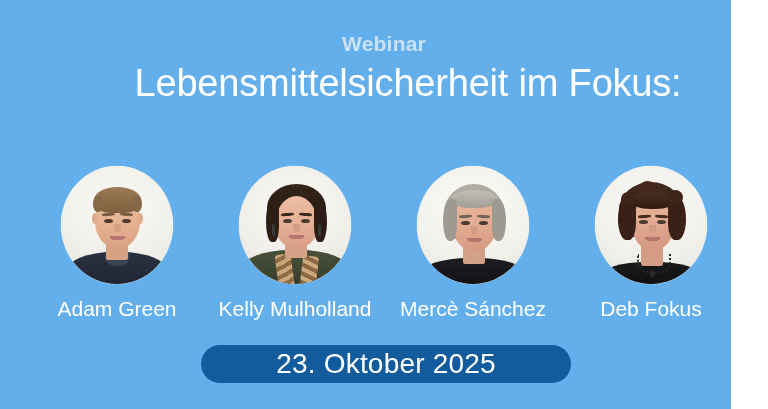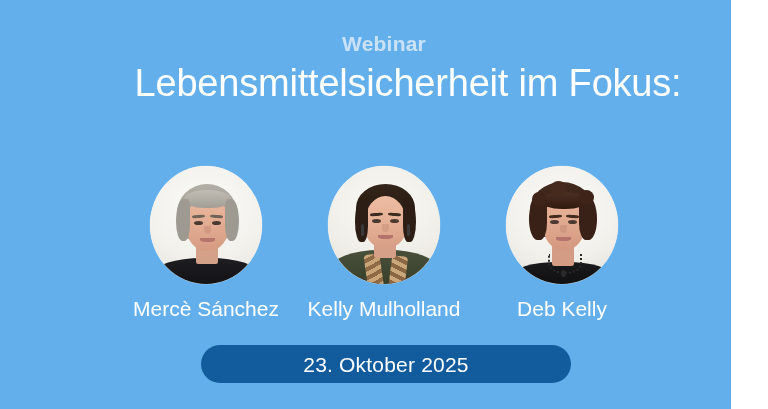--- a/index.html
+++ b/index.html
@@ -99,21 +99,21 @@
     top: 345px;
     width: 370px;
     height: 38px;
     border-radius: 19px;
     background: #125C9E;
     display: flex;
     align-items: center;
     justify-content: center;
   }
   .date-pill .date-text {
-    font-size: 21px;
+    font-size: 28px;
     font-weight: 400;
     color: #ffffff;
     letter-spacing: 0.2px;
     line-height: 1;
   }
 
   
   .logo {
     position: absolute;
     left: 618px;
@@ -179,61 +179,63 @@
 
 <div id="banner">
 
   <div class="header">
     <div class="eyebrow">Webinar</div>
     <div class="title-main">Lebensmittelsicherheit im Fokus:</div>
   </div>
 
   <div class="speakers">
 
-
     <div class="speaker">
       <div class="avatar">
         <div class="photo">
           <div class="bg-sweep" style="background:
-               radial-gradient(ellipse 80% 70% at 50% 35%, #FBFBF8 0%, #F2F1EC 60%, #E5E4DE 100%);"></div>
-
-          <div class="torso" style="left:4px; top:92px; width:104px; height:34px;
-               background:linear-gradient(180deg,#1E1E22 0%,#0F0F12 100%);"></div>
-
-          <div class="neck" style="left:46px; top:76px; width:22px; height:22px;
-               background:#D2A188;"></div>
-
-          <div class="hair" style="left:27px; top:18px; width:60px; height:58px;
+               radial-gradient(ellipse 80% 70% at 50% 35%, #FBFAF7 0%, #F1EFE9 60%, #E4E2DB 100%);"></div>
+
+          <div class="torso" style="left:6px; top:86px; width:100px; height:40px;
+               background:linear-gradient(180deg,#2A3140 0%,#1C2230 100%);"></div>
+
+          <div style="position:absolute; left:44px; top:86px; width:24px; height:14px;
+               background:#3A4354; border-radius:0 0 50% 50%; transform:rotate(2deg);"></div>
+
+          <div class="neck" style="left:45px; top:74px; width:22px; height:20px;
+               background:#D7A183;"></div>
+
+          <div class="head" style="left:34px; top:24px; width:45px; height:58px;
+               background:linear-gradient(175deg,#EFC1A3 0%,#E6B392 55%,#D9A183 100%);"></div>
+
+          <div style="position:absolute; left:31px; top:47px; width:6px; height:11px;
+               border-radius:50%; background:#DFAC8C;"></div>
+          <div style="position:absolute; left:76px; top:47px; width:6px; height:11px;
+               border-radius:50%; background:#DFAC8C;"></div>
+
+          <div class="hair" style="left:33px; top:21px; width:47px; height:26px;
                border-radius:50% 50% 38% 38%;
-               background:linear-gradient(180deg,#B3AFA6 0%,#8E8A81 100%);"></div>
-
-          <div class="head" style="left:36px; top:30px; width:43px; height:55px;
-               background:linear-gradient(175deg,#EBB89E 0%,#E1AB91 55%,#D49A81 100%);"></div>
-
-          <div class="hair" style="left:34px; top:24px; width:47px; height:18px;
-               border-radius:50% 50% 44% 44%;
-               background:linear-gradient(180deg,#C2BEB5 0%,#A29E95 100%);"></div>
-
-          <div class="hair" style="left:26px; top:33px; width:14px; height:42px;
-               border-radius:58% 22% 42% 50%; background:#9E9A91;"></div>
-          <div class="hair" style="left:75px; top:33px; width:14px; height:42px;
-               border-radius:22% 58% 50% 42%; background:#9E9A91;"></div>
-
-          <div class="brow" style="left:42px; top:49px; background:#6F6458; transform:rotate(-4deg);"></div>
-          <div class="brow" style="left:60px; top:49px; background:#6F6458; transform:rotate(4deg);"></div>
-
-          <div class="eye" style="left:44px; top:55px;"></div>
-          <div class="eye" style="left:62px; top:55px;"></div>
-
-          <div class="nose" style="left:54px; top:60px;"></div>
-
-          <div class="mouth" style="left:50px; top:72px;"></div>
+               background:linear-gradient(180deg,#9B7A55 0%,#7E6140 100%);"></div>
+          <div class="hair" style="left:32px; top:30px; width:9px; height:16px;
+               border-radius:50% 10% 40% 50%; background:#866949;"></div>
+          <div class="hair" style="left:72px; top:30px; width:9px; height:16px;
+               border-radius:10% 50% 50% 40%; background:#866949;"></div>
+
+          <div class="brow" style="left:41px; top:47px; background:#7A5E44; transform:rotate(-4deg);"></div>
+          <div class="brow" style="left:59px; top:47px; background:#7A5E44; transform:rotate(4deg);"></div>
+
+          <div class="eye" style="left:43px; top:53px;"></div>
+          <div class="eye" style="left:61px; top:53px;"></div>
+
+          <div class="nose" style="left:53px; top:58px;"></div>
+
+          <div class="mouth" style="left:49px; top:70px;"></div>
         </div>
       </div>
-      <div class="speaker-name">Mercè Sánchez</div>
+      <div class="speaker-name">Adam Green</div>
     </div>
 
     <div class="speaker">
       <div class="avatar">
         <div class="photo">
           <div class="bg-sweep" style="background:
                radial-gradient(ellipse 80% 70% at 50% 35%, #FAF9F6 0%, #F0EEE8 60%, #E2E0D8 100%);"></div>
 
           <div class="torso" style="left:2px; top:84px; width:108px; height:42px;
                background:linear-gradient(180deg,#49503A 0%,#343A27 100%);"></div>
@@ -279,20 +281,62 @@
           <div class="mouth" style="left:50px; top:69px;"></div>
         </div>
       </div>
       <div class="speaker-name">Kelly Mulholland</div>
     </div>
 
     <div class="speaker">
       <div class="avatar">
         <div class="photo">
           <div class="bg-sweep" style="background:
+               radial-gradient(ellipse 80% 70% at 50% 35%, #FBFBF8 0%, #F2F1EC 60%, #E5E4DE 100%);"></div>
+
+          <div class="torso" style="left:4px; top:92px; width:104px; height:34px;
+               background:linear-gradient(180deg,#1E1E22 0%,#0F0F12 100%);"></div>
+
+          <div class="neck" style="left:46px; top:76px; width:22px; height:22px;
+               background:#D2A188;"></div>
+
+          <div class="hair" style="left:27px; top:18px; width:60px; height:58px;
+               border-radius:50% 50% 38% 38%;
+               background:linear-gradient(180deg,#B3AFA6 0%,#8E8A81 100%);"></div>
+
+          <div class="head" style="left:36px; top:30px; width:43px; height:55px;
+               background:linear-gradient(175deg,#EBB89E 0%,#E1AB91 55%,#D49A81 100%);"></div>
+
+          <div class="hair" style="left:34px; top:24px; width:47px; height:18px;
+               border-radius:50% 50% 44% 44%;
+               background:linear-gradient(180deg,#C2BEB5 0%,#A29E95 100%);"></div>
+
+          <div class="hair" style="left:26px; top:33px; width:14px; height:42px;
+               border-radius:58% 22% 42% 50%; background:#9E9A91;"></div>
+          <div class="hair" style="left:75px; top:33px; width:14px; height:42px;
+               border-radius:22% 58% 50% 42%; background:#9E9A91;"></div>
+
+          <div class="brow" style="left:42px; top:49px; background:#6F6458; transform:rotate(-4deg);"></div>
+          <div class="brow" style="left:60px; top:49px; background:#6F6458; transform:rotate(4deg);"></div>
+
+          <div class="eye" style="left:44px; top:55px;"></div>
+          <div class="eye" style="left:62px; top:55px;"></div>
+
+          <div class="nose" style="left:54px; top:60px;"></div>
+
+          <div class="mouth" style="left:50px; top:72px;"></div>
+        </div>
+      </div>
+      <div class="speaker-name">Mercè Sánchez</div>
+    </div>
+
+    <div class="speaker">
+      <div class="avatar">
+        <div class="photo">
+          <div class="bg-sweep" style="background:
                radial-gradient(ellipse 80% 70% at 50% 35%, #FBFAF8 0%, #F2F0EB 60%, #E4E2DC 100%);"></div>
 
           <div class="torso" style="left:6px; top:96px; width:100px; height:30px;
                background:linear-gradient(180deg,#1A1A1C 0%,#0C0C0E 100%);"></div>
 
           <div class="neck" style="left:46px; top:74px; width:22px; height:26px;
                background:#D49C84;"></div>
 
           <div style="position:absolute; left:42px; top:88px; width:30px; height:18px;
                border:2.5px dotted #2A2A2A; border-top:none;
@@ -327,21 +371,21 @@
           <div class="brow" style="left:60px; top:49px; background:#432B1E; transform:rotate(4deg);"></div>
 
           <div class="eye" style="left:44px; top:54px;"></div>
           <div class="eye" style="left:62px; top:54px;"></div>
 
           <div class="nose" style="left:54px; top:59px;"></div>
 
           <div class="mouth" style="left:50px; top:71px;"></div>
         </div>
       </div>
-      <div class="speaker-name">Deb Kelly</div>
+      <div class="speaker-name">Deb Fokus</div>
     </div>
 
   </div>
 
   <div class="date-pill">
     <span class="date-text">23. Oktober 2025</span>
   </div>
 
 
 </div>

